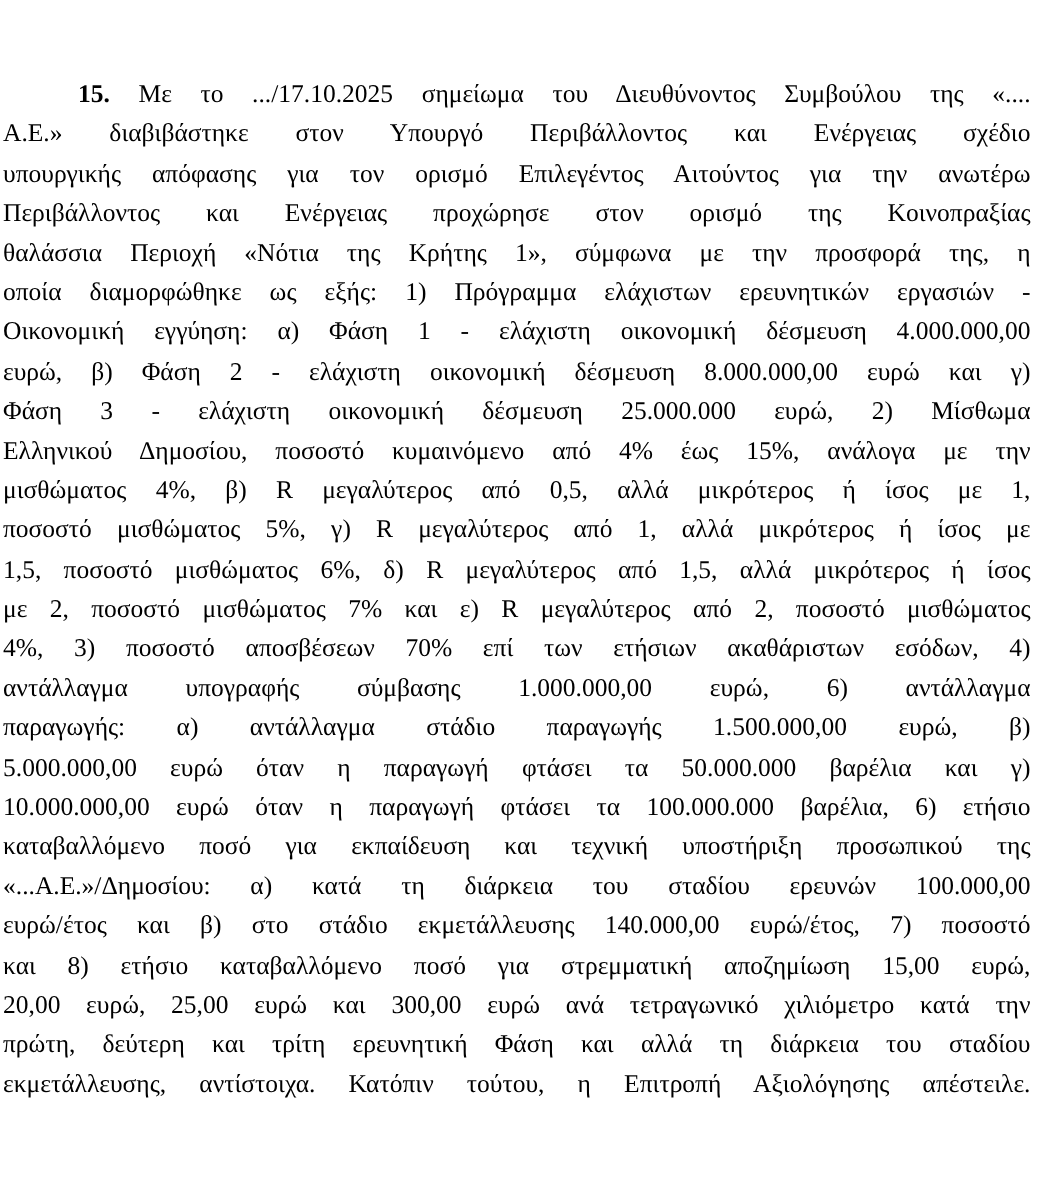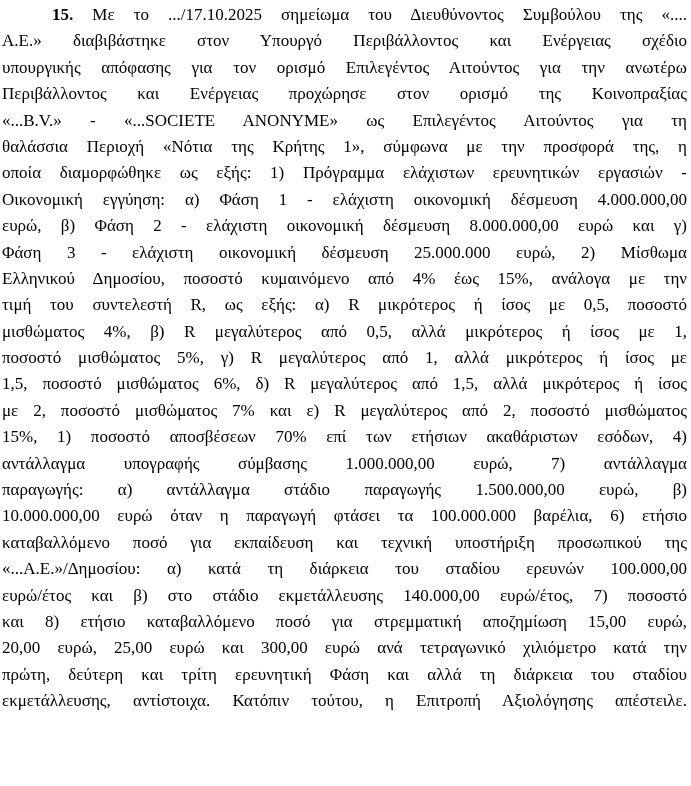--- a/index.html
+++ b/index.html
@@ -23,48 +23,48 @@
     overflow: hidden;
   }
   .text-line {
     height: 26.4px;
     line-height: 26.4px;
     text-align: justify;
     text-align-last: justify;
   }
   .text-line.first-line {
     padding-left: 50px;
+    margin-top: 48px;
   }
   .para-number {
     font-weight: bold;
   }
 </style>
 </head>
 <body>
 
 <div class="doc-page">
   <div class="text-line first-line"><span class="para-number">15.</span> <span>Με το .../17.10.2025 σημείωμα του Διευθύνοντος Συμβούλου της «....</span></div>
   <div class="text-line">Α.Ε.» διαβιβάστηκε στον Υπουργό Περιβάλλοντος και Ενέργειας σχέδιο</div>
   <div class="text-line">υπουργικής απόφασης για τον ορισμό Επιλεγέντος Αιτούντος για την ανωτέρω</div>
   <div class="text-line">Περιβάλλοντος και Ενέργειας προχώρησε στον ορισμό της Κοινοπραξίας</div>
-  <div class="text-line">«...B.V.» - «...SOCIETE ANONYME» ως Επιλεγέντος Αιτούντος για τη</div>
   <div class="text-line">θαλάσσια Περιοχή «Νότια της Κρήτης 1», σύμφωνα με την προσφορά της, η</div>
   <div class="text-line">οποία διαμορφώθηκε ως εξής: 1) Πρόγραμμα ελάχιστων ερευνητικών εργασιών -</div>
   <div class="text-line">Οικονομική εγγύηση: α) Φάση 1 -  ελάχιστη οικονομική δέσμευση 4.000.000,00</div>
   <div class="text-line">ευρώ, β) Φάση 2  - ελάχιστη οικονομική δέσμευση 8.000.000,00 ευρώ και γ)</div>
   <div class="text-line">Φάση 3 - ελάχιστη οικονομική δέσμευση 25.000.000 ευρώ, 2) Μίσθωμα</div>
   <div class="text-line">Ελληνικού Δημοσίου, ποσοστό κυμαινόμενο από 4% έως 15%, ανάλογα με την</div>
-  <div class="text-line">τιμή του συντελεστή R, ως εξής: α) R μικρότερος ή ίσος με 0,5, ποσοστό</div>
   <div class="text-line">μισθώματος 4%, β) R μεγαλύτερος από 0,5, αλλά μικρότερος ή ίσος με 1,</div>
   <div class="text-line">ποσοστό μισθώματος 5%, γ) R μεγαλύτερος από 1, αλλά μικρότερος ή ίσος με</div>
   <div class="text-line">1,5, ποσοστό μισθώματος 6%, δ) R μεγαλύτερος από 1,5, αλλά μικρότερος ή ίσος</div>
   <div class="text-line">με 2, ποσοστό μισθώματος 7% και ε) R μεγαλύτερος από 2, ποσοστό μισθώματος</div>
-  <div class="text-line">15%, 1) ποσοστό αποσβέσεων 70% επί των ετήσιων ακαθάριστων εσόδων, 4)</div>
-  <div class="text-line">αντάλλαγμα υπογραφής σύμβασης 1.000.000,00 ευρώ, 7) αντάλλαγμα</div>
+  <div class="text-line">4%, 3) ποσοστό αποσβέσεων 70% επί των ετήσιων ακαθάριστων εσόδων, 4)</div>
+  <div class="text-line">αντάλλαγμα υπογραφής σύμβασης 1.000.000,00 ευρώ, 6) αντάλλαγμα</div>
   <div class="text-line">παραγωγής: α) αντάλλαγμα στάδιο παραγωγής 1.500.000,00 ευρώ, β)</div>
+  <div class="text-line">5.000.000,00 ευρώ όταν η παραγωγή φτάσει τα 50.000.000 βαρέλια και γ)</div>
   <div class="text-line">10.000.000,00 ευρώ όταν η παραγωγή φτάσει τα 100.000.000 βαρέλια, 6) ετήσιο</div>
   <div class="text-line">καταβαλλόμενο ποσό για εκπαίδευση και τεχνική υποστήριξη προσωπικού της</div>
   <div class="text-line">«...Α.Ε.»/Δημοσίου: α) κατά τη διάρκεια του σταδίου ερευνών 100.000,00</div>
   <div class="text-line">ευρώ/έτος και β) στο στάδιο εκμετάλλευσης 140.000,00 ευρώ/έτος, 7) ποσοστό</div>
   <div class="text-line">και 8) ετήσιο καταβαλλόμενο ποσό για στρεμματική αποζημίωση  15,00 ευρώ,</div>
   <div class="text-line">20,00 ευρώ, 25,00 ευρώ και 300,00 ευρώ ανά τετραγωνικό χιλιόμετρο κατά την</div>
   <div class="text-line">πρώτη, δεύτερη και τρίτη ερευνητική Φάση και αλλά τη διάρκεια του σταδίου</div>
   <div class="text-line">εκμετάλλευσης, αντίστοιχα. Κατόπιν τούτου, η Επιτροπή Αξιολόγησης απέστειλε.</div>
 </div>
 

